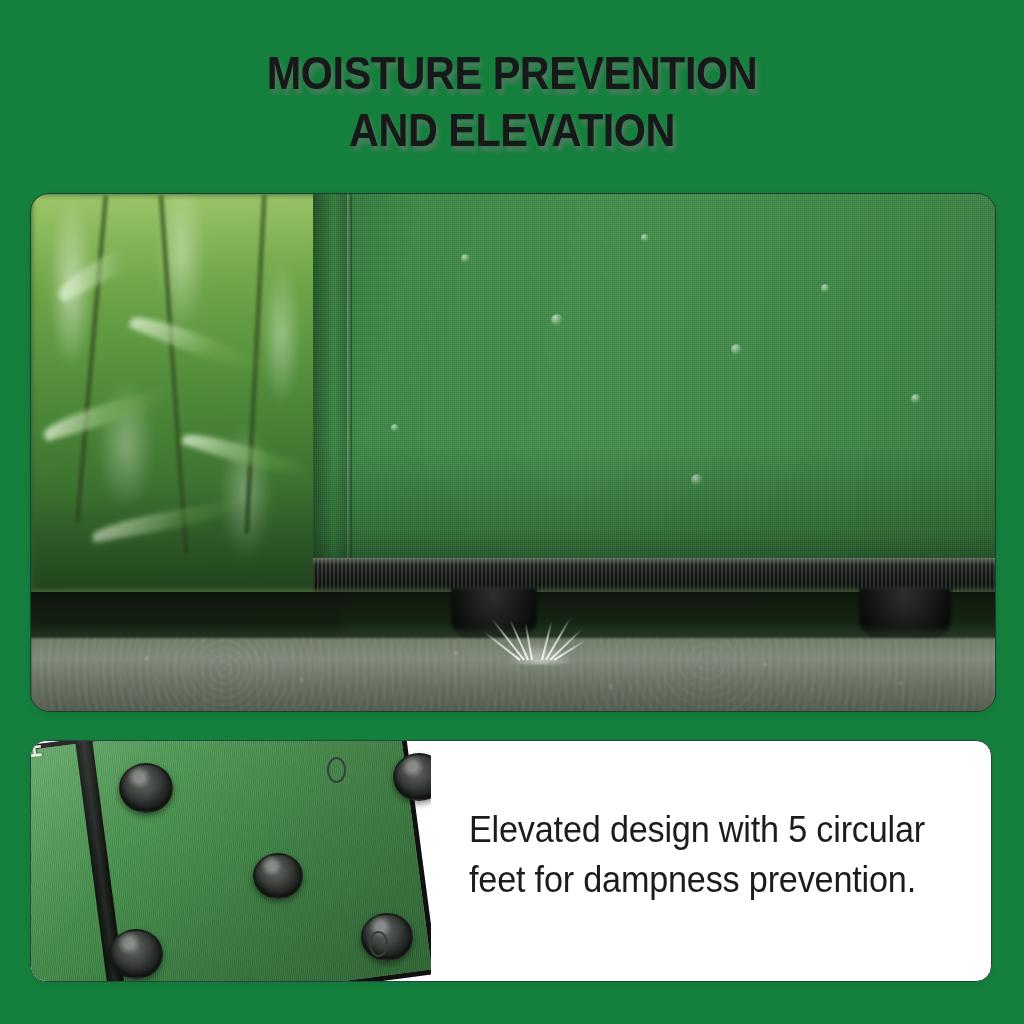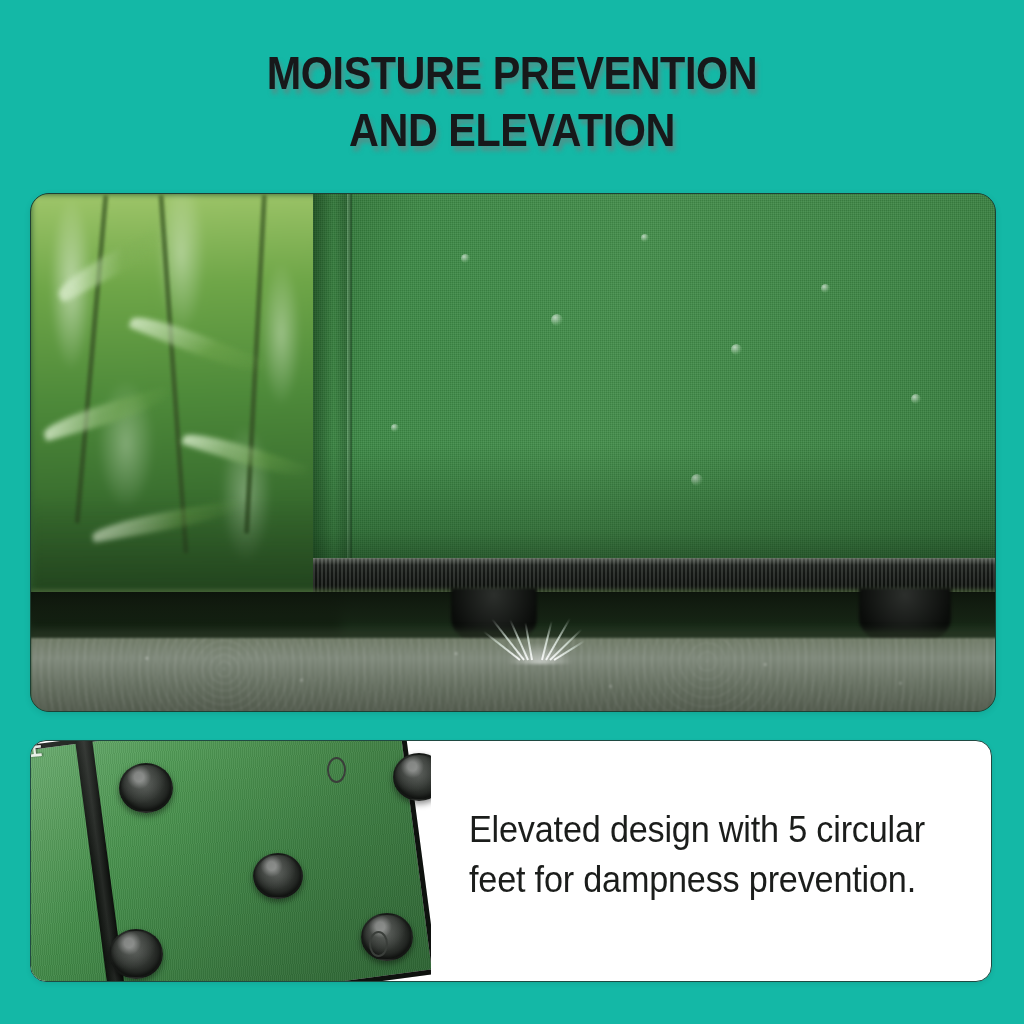--- a/index.html
+++ b/index.html
@@ -4,21 +4,21 @@
 <title>Moisture Prevention Infographic</title>
 <style>
   html,body{margin:0;padding:0;}
   body{
     width:1024px;height:1024px;
     background:#ffffff;
     font-family:"Liberation Sans", sans-serif;
     overflow:hidden;
     position:relative;
   }
-  .page{position:absolute;inset:0;background:#14b8a6;}
+  .page{position:absolute;inset:0;background:#15803d;}
 
   
   .title-block{
     position:absolute;left:0;top:44px;width:1024px;
     text-align:center;
     user-select:none;
   }
   .title-line{
     display:block;
     font-family:"Liberation Sans", sans-serif;

